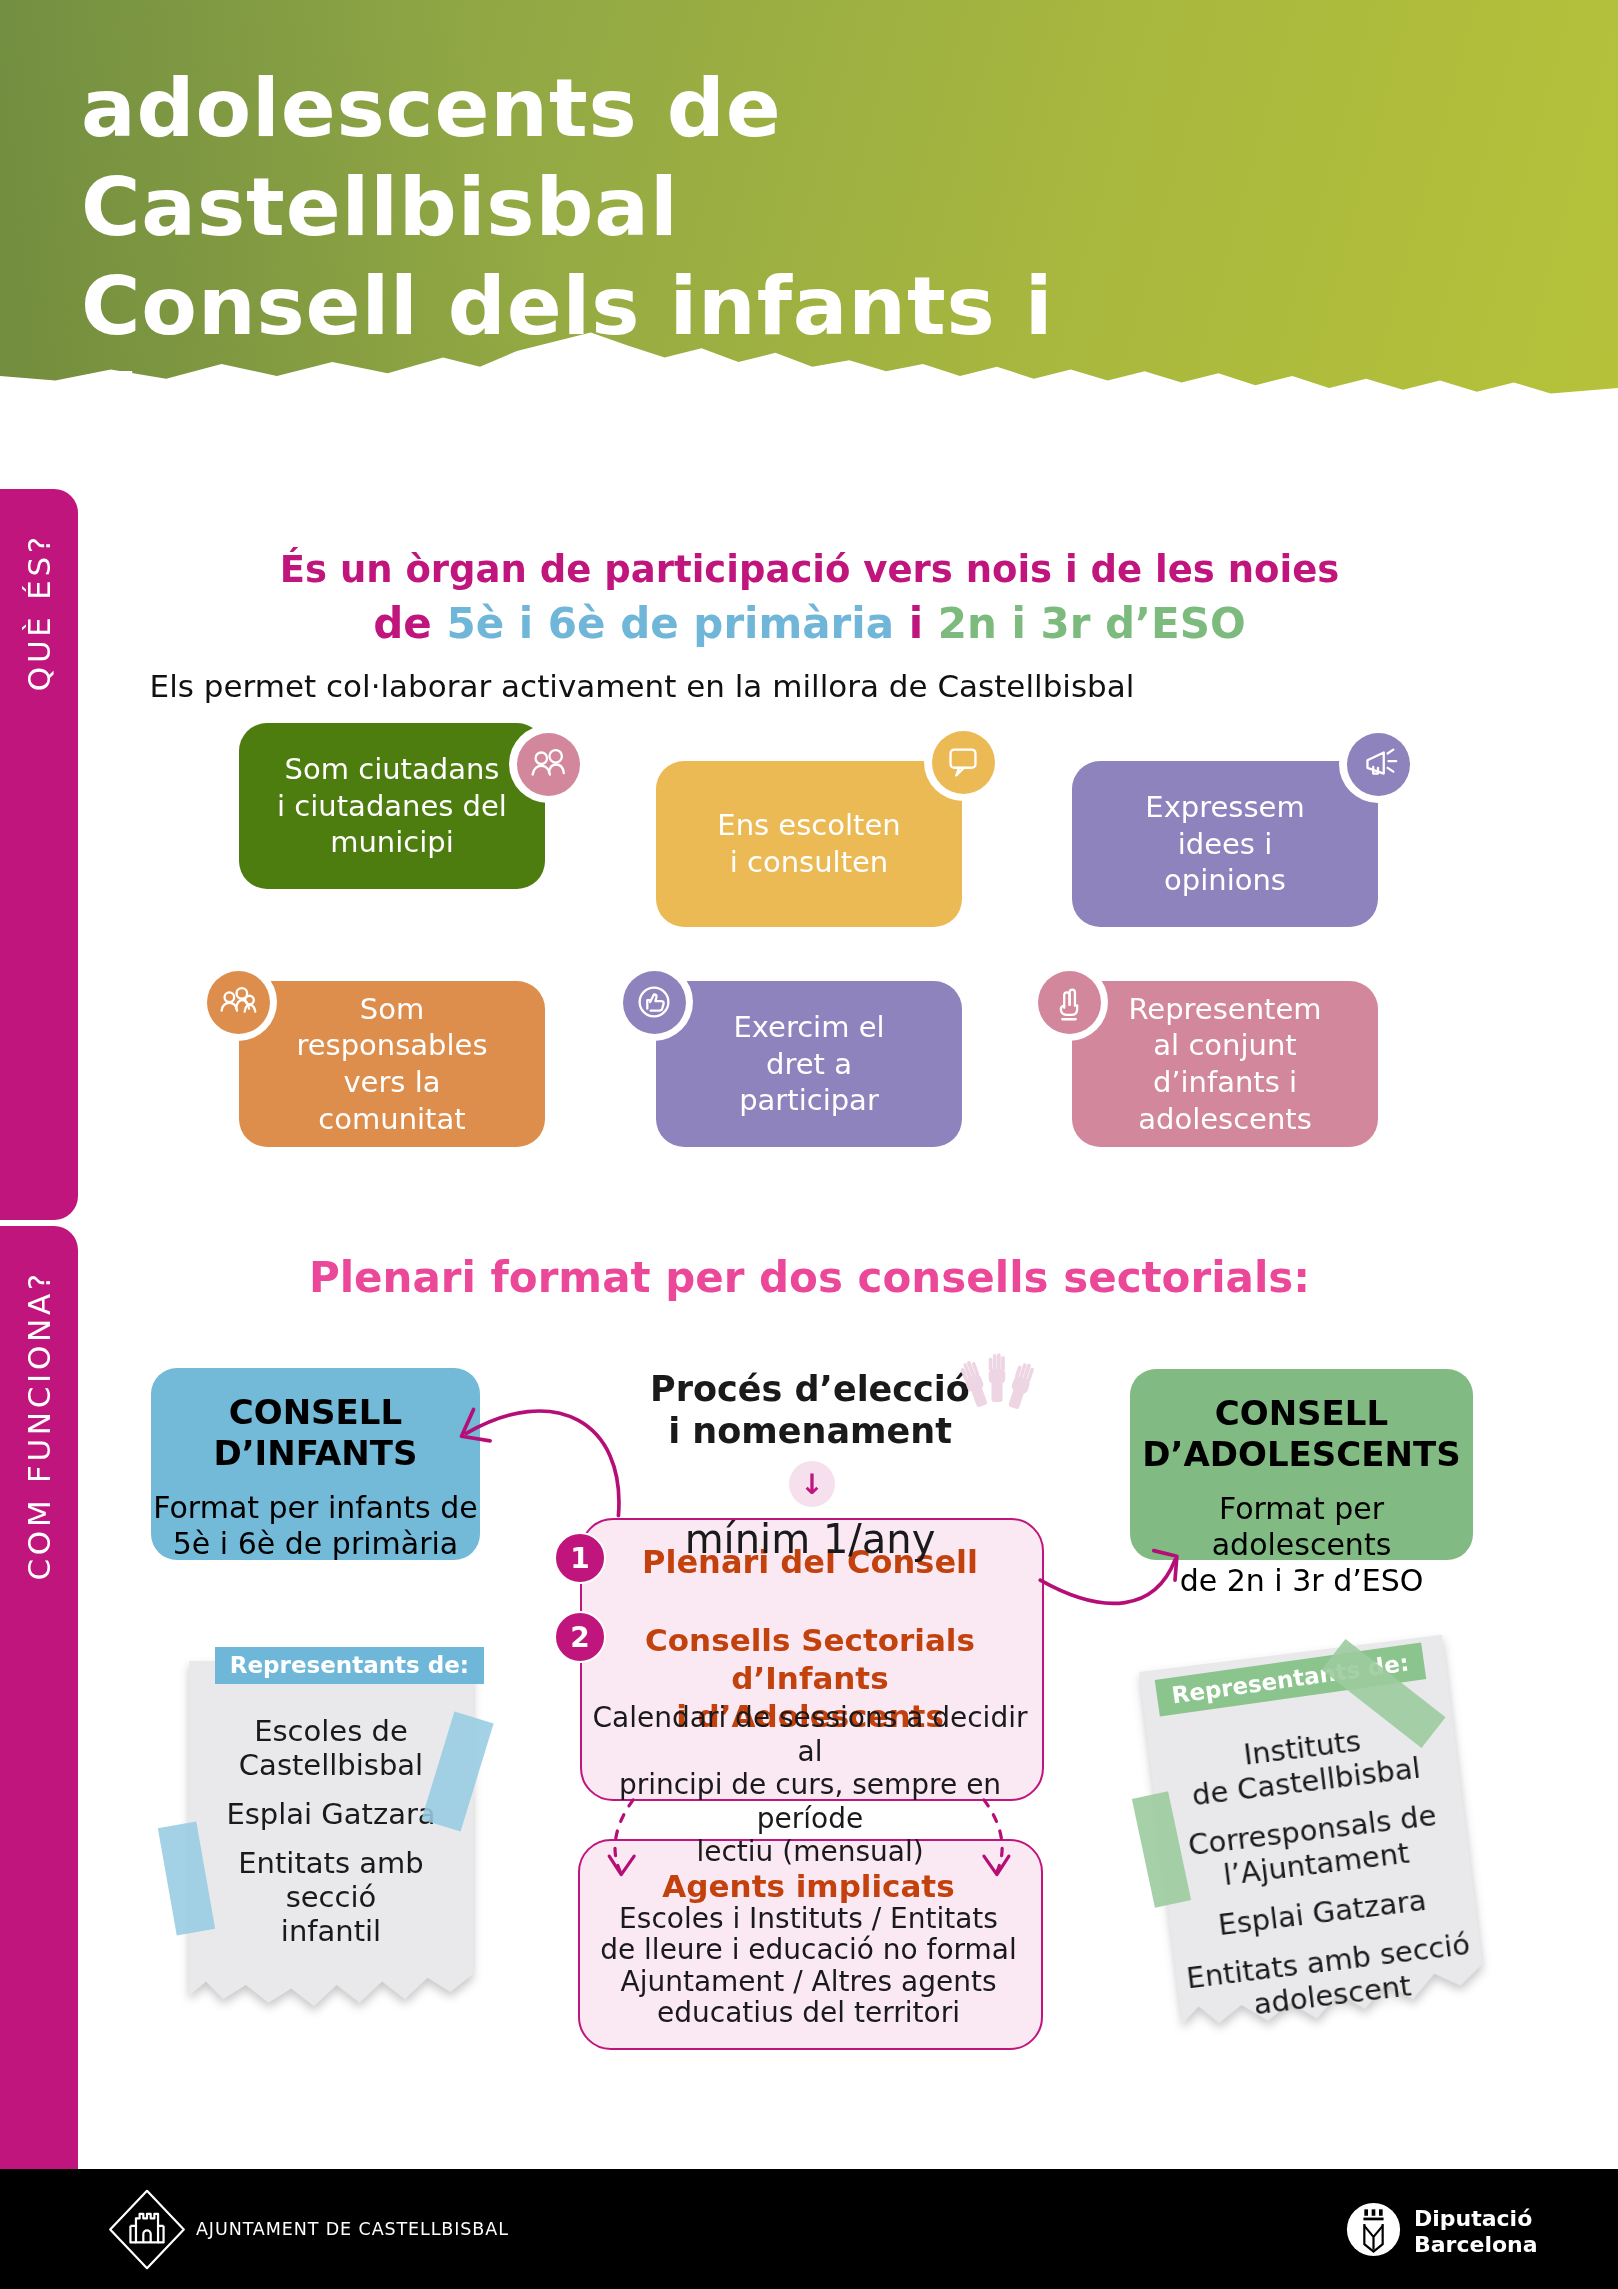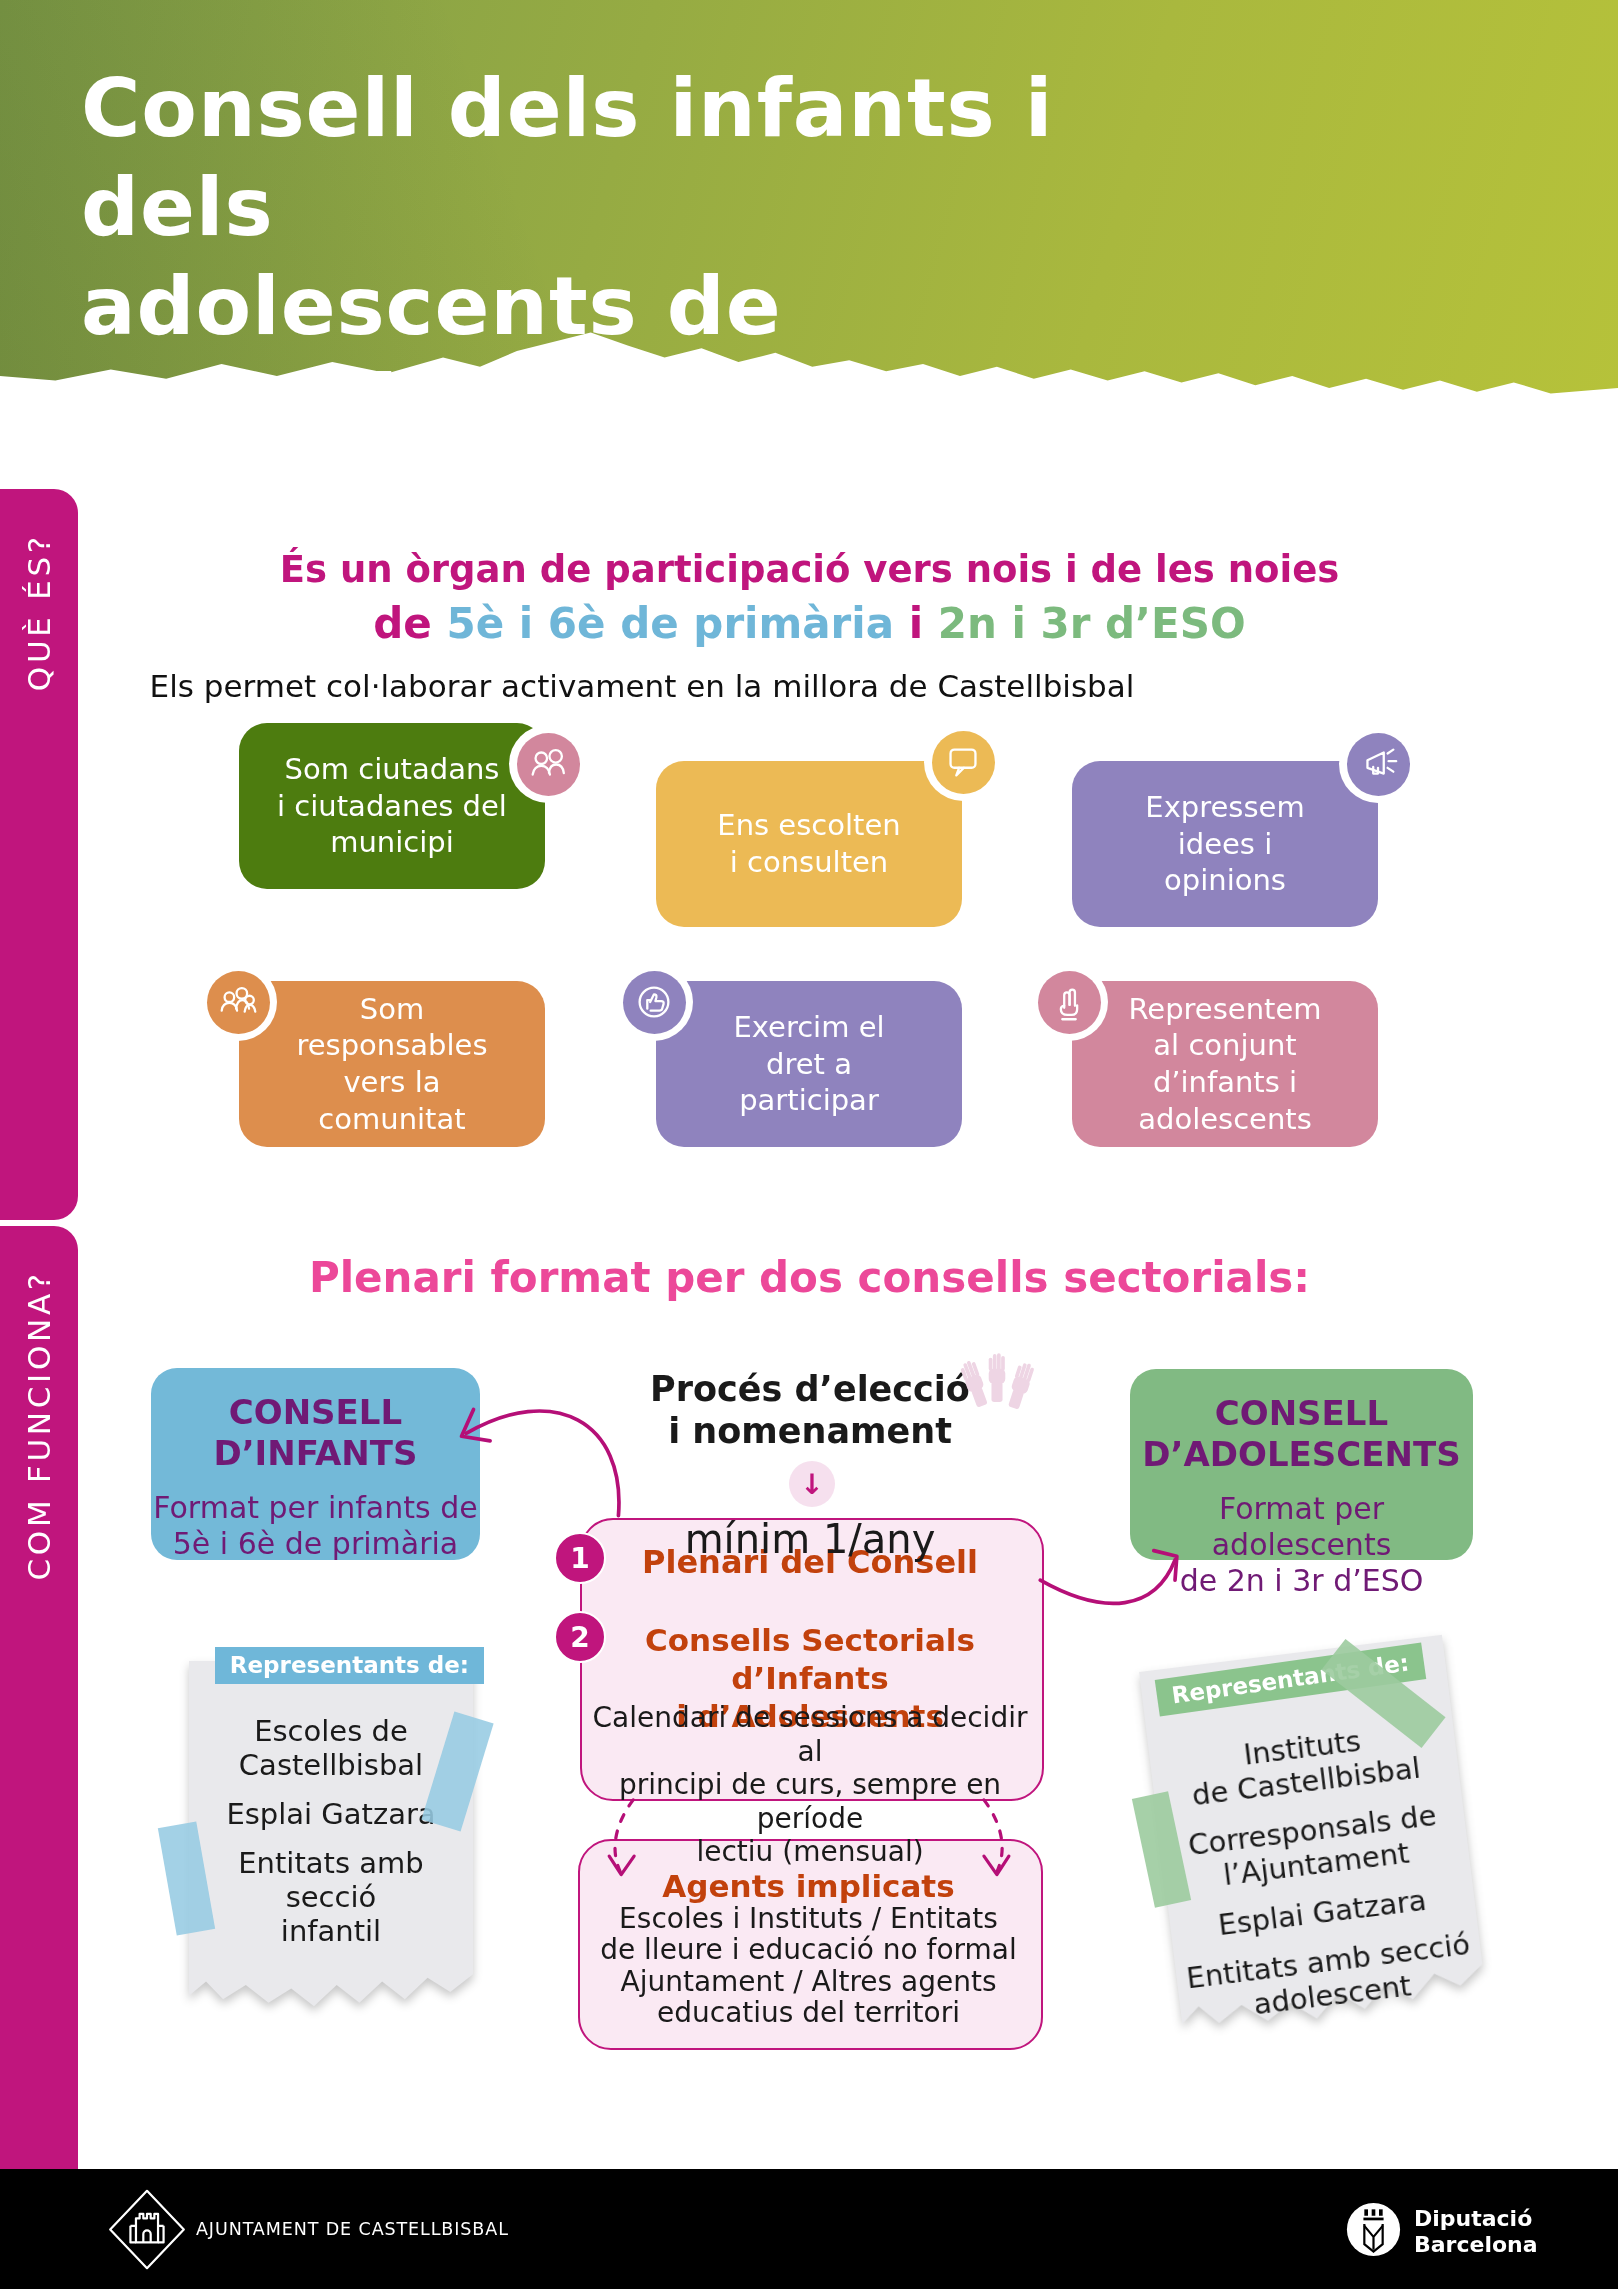--- a/index.html
+++ b/index.html
@@ -38,21 +38,21 @@
         line-height:1.26;display:flex;align-items:center;justify-content:center;}
   .icirc{width:78px;height:78px;border-radius:50%;background:#fff;z-index:4;
          display:flex;align-items:center;justify-content:center;}
   .icirc .in{width:63px;height:63px;border-radius:50%;display:flex;
              align-items:center;justify-content:center;}
   .icirc svg{width:46px;height:46px;stroke:#fff;fill:none;stroke-width:2.4;
              stroke-linecap:round;stroke-linejoin:round;}
 
   
   .h2{left:0;top:1253px;width:1619px;font-size:42px;font-weight:700;color:#ec4899;}
-  .cbox{border-radius:26px;color:#701a75;}
+  .cbox{border-radius:26px;color:#000000;}
   .cbox .t{font-weight:700;font-size:34px;line-height:1.22;margin-top:24px;}
   .cbox .b{font-size:30px;line-height:1.2;margin-top:14.8px;}
   .proc{left:644px;top:1368px;width:332px;font-size:35px;font-weight:700;
         color:#1a1a1a;line-height:1.2;}
   .pcirc{left:789px;top:1461px;width:46px;height:46px;border-radius:50%;
          background:#f6e0ee;color:#c0157d;font-size:28px;font-weight:700;
          display:flex;align-items:center;justify-content:center;}
   .pinkpanel{background:#fae9f3;border:2.8px solid #c0157d;border-radius:33px;}
   .badge{width:52px;height:52px;border-radius:50%;background:#c0157d;border:2.8px solid #fff;
          color:#fff;font-size:28px;font-weight:700;display:flex;align-items:center;
@@ -83,22 +83,22 @@
 </head>
 <body>
 
 <div id="poster">
 
   <div class="abs header"></div>
   <svg class="abs torn" viewBox="0 0 1754 95" preserveAspectRatio="none">
     <polygon fill="#ffffff" points="0,55 60,60 120,48 180,58 240,42 300,55 360,40 420,52 480,35 520,45 560,28 600,18 640,8 680,22 720,35 760,25 800,40 840,30 880,45 920,38 960,50 1000,42 1040,55 1080,45 1120,58 1160,48 1200,60 1240,50 1280,62 1320,52 1360,65 1400,55 1440,68 1480,58 1520,70 1560,60 1600,72 1640,62 1680,74 1754,68 1754,95 0,95"></polygon>
   </svg>
   <div class="abs title">
+    <div>adolescents de Castellbisbal</div>
     <div>Consell dels infants i dels</div>
-    <div>adolescents de Castellbisbal</div>
   </div>
 
   <div class="abs sidebar side1">
     <span class="vtext" style="top:44px">QUÈ ÉS?</span>
   </div>
   <div class="abs sidebar side2">
     <span class="vtext" style="top:44px">COM FUNCIONA?</span>
   </div>
 
   <div class="abs intro1 ctr">És un òrgan de participació vers nois i de les noies</div>

